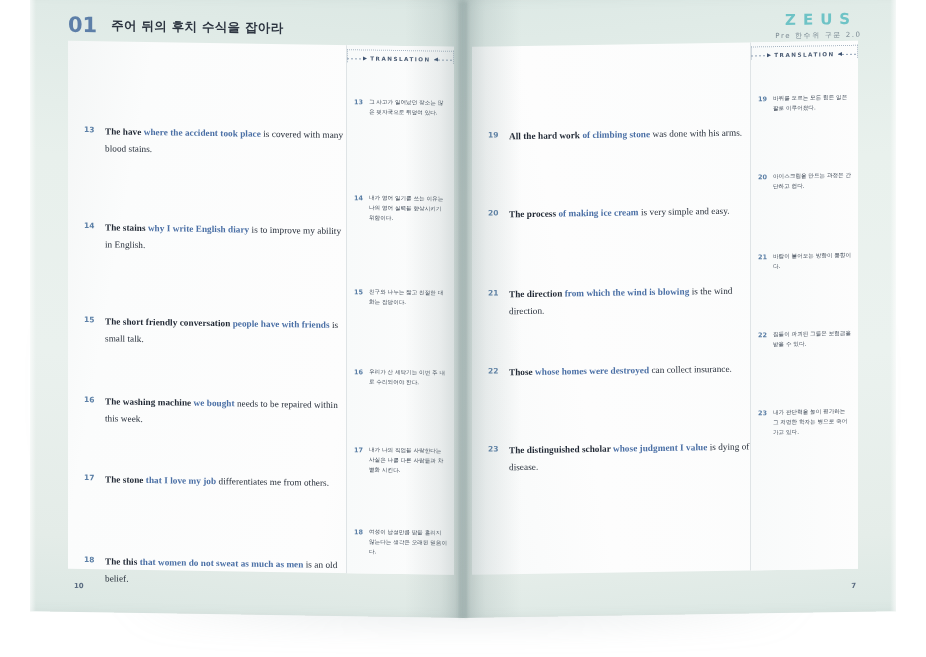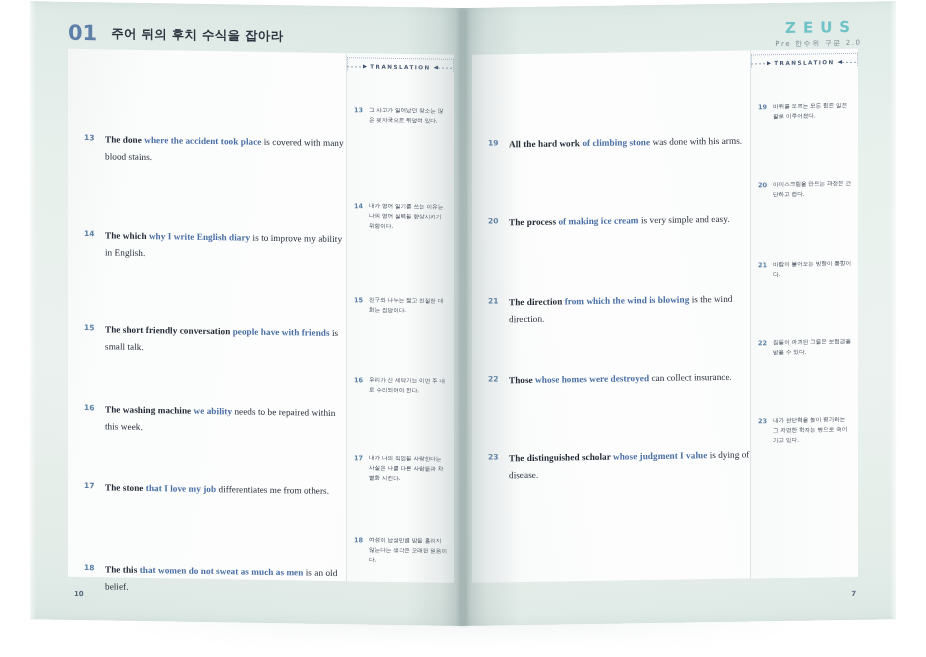--- a/index.html
+++ b/index.html
@@ -29,21 +29,21 @@
     top: 30px;
     width: 854px;
     height: 600px;
     background: radial-gradient(ellipse at 50% 60%, rgba(120,135,140,0.30) 0%, rgba(150,165,170,0.14) 45%, rgba(255,255,255,0) 72%);
     filter: blur(12px);
   }
 
   .spread {
     position: absolute;
     left: 30px;
-    top: 8px;
+    top: 0;
     width: 866px;
     height: 618px;
   }
 
   
   .page {
     position: absolute;
     top: 0;
     width: 433px;
     height: 618px;
@@ -348,33 +348,33 @@
 
       <div class="header">
         <span class="chapter-number">01</span>
         <span class="chapter-title">주어 뒤의 후치 수식을 잡아라</span>
       </div>
 
       <div class="sheet">
         <div class="col-sentences" id="left-sentences">
             <div class="s-item" style="top: 52px;">
               <div class="s-num">13</div>
-              <div class="s-text"><span class="bold">The done </span><span class="hl">where the accident took place</span><span> is covered with many blood stains.</span></div>
+              <div class="s-text"><span class="bold">The have </span><span class="hl">where the accident took place</span><span> is covered with many blood stains.</span></div>
             </div>
             <div class="s-item" style="top: 148px;">
               <div class="s-num">14</div>
-              <div class="s-text"><span class="bold">The which </span><span class="hl">why I write English diary</span><span> is to improve my ability in English.</span></div>
+              <div class="s-text"><span class="bold">The stains </span><span class="hl">why I write English diary</span><span> is to improve my ability in English.</span></div>
             </div>
             <div class="s-item" style="top: 242px;">
               <div class="s-num">15</div>
               <div class="s-text"><span class="bold">The short friendly conversation </span><span class="hl">people have with friends</span><span> is small talk.</span></div>
             </div>
             <div class="s-item" style="top: 322px;">
               <div class="s-num">16</div>
-              <div class="s-text"><span class="bold">The washing machine </span><span class="hl">we ability</span><span> needs to be repaired within this week.</span></div>
+              <div class="s-text"><span class="bold">The washing machine </span><span class="hl">we bought</span><span> needs to be repaired within this week.</span></div>
             </div>
             <div class="s-item" style="top: 400px;">
               <div class="s-num">17</div>
               <div class="s-text"><span class="bold">The stone </span><span class="hl">that I love my job</span><span> differentiates me from others.</span></div>
             </div>
             <div class="s-item" style="top: 482px;">
               <div class="s-num">18</div>
               <div class="s-text"><span class="bold">The this </span><span class="hl">that women do not sweat as much as men</span><span> is an old belief.</span></div>
             </div>
           </div>

